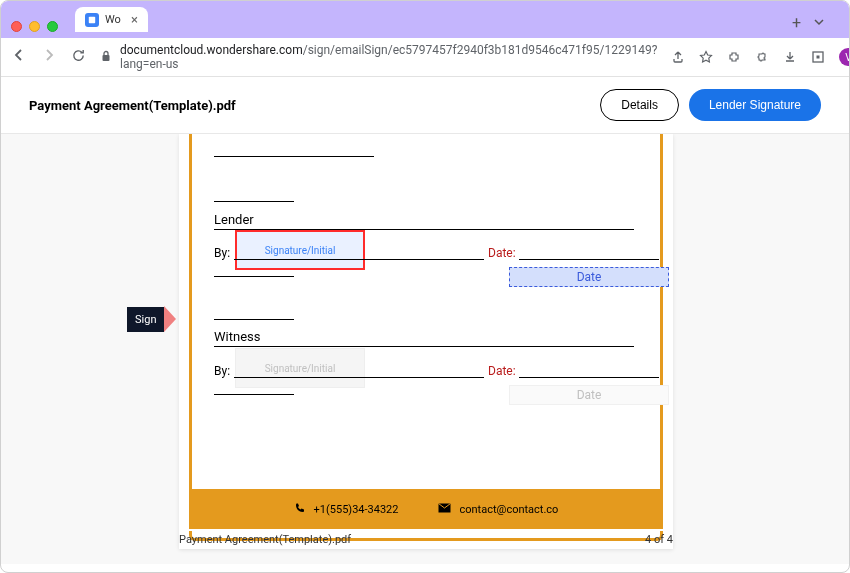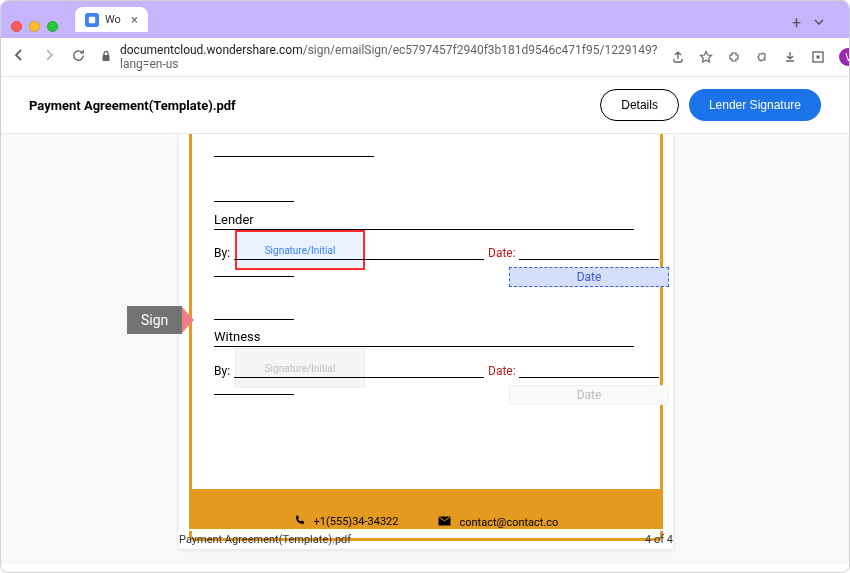--- a/index.html
+++ b/index.html
@@ -55,24 +55,24 @@
     .date-field.active { background: #d4dffc; border: 1px dashed #3b5bdb; color: #3b5bdb; }
     .sig-field.inactive { background: #f5f5f5; border: 1px solid #eee; color: #c0c0c0; }
     .date-field.inactive { background: #fafafa; border: 1px solid #f0f0f0; color: #c0c0c0; }
     
     .by-label { position: absolute; font-size: 12px; color: #000; }
     .by-line { position: absolute; width: 250px; border-top: 1px solid #000; }
     .date-label { position: absolute; font-size: 12px; color: #b91c1c; }
     .date-line { position: absolute; width: 140px; border-top: 1px solid #000; }
     
     .sign-pointer { position: absolute; left: 126px; top: 172px; z-index: 10; display: flex; align-items: center; }
-    .sign-label { background: #737373; color: #fff; padding: 6px 14px; font-size: 14px; position: relative; }
+    .sign-label { background: #0f172a; color: #fff; padding: 6px 8px; font-size: 11px; position: relative; }
     .sign-arrow { width: 0; height: 0; border-top: 13px solid transparent; border-bottom: 13px solid transparent; border-left: 12px solid #f08080; }
     
-    .doc-footer-band { position: absolute; left: 13px; bottom: 20px; width: 468px; height: 40px; background: #e49a1e; display: flex; align-items: flex-end; justify-content: center; gap: 40px; font-size: 11px; color: #000; }
+    .doc-footer-band { position: absolute; left: 13px; bottom: 20px; width: 468px; height: 40px; background: #e49a1e; display: flex; align-items: center; justify-content: center; gap: 40px; font-size: 11px; color: #000; }
     .footer-item { display: flex; align-items: center; gap: 8px; }
     .doc-bottom-border { position: absolute; left: 10px; bottom: 8px; width: 474px; height: 10px; border-left: 3px solid #e49a1e; border-right: 3px solid #e49a1e; border-bottom: 3px solid #e49a1e; border-radius: 0 0 6px 6px; }
     
     
     .bottom-bar { position: absolute; bottom: 18px; left: 178px; width: 494px; display: flex; justify-content: space-between; font-size: 11px; color: #333; }
   </style>
 </head>
 <body>
 
 <div class="browser-chrome">

